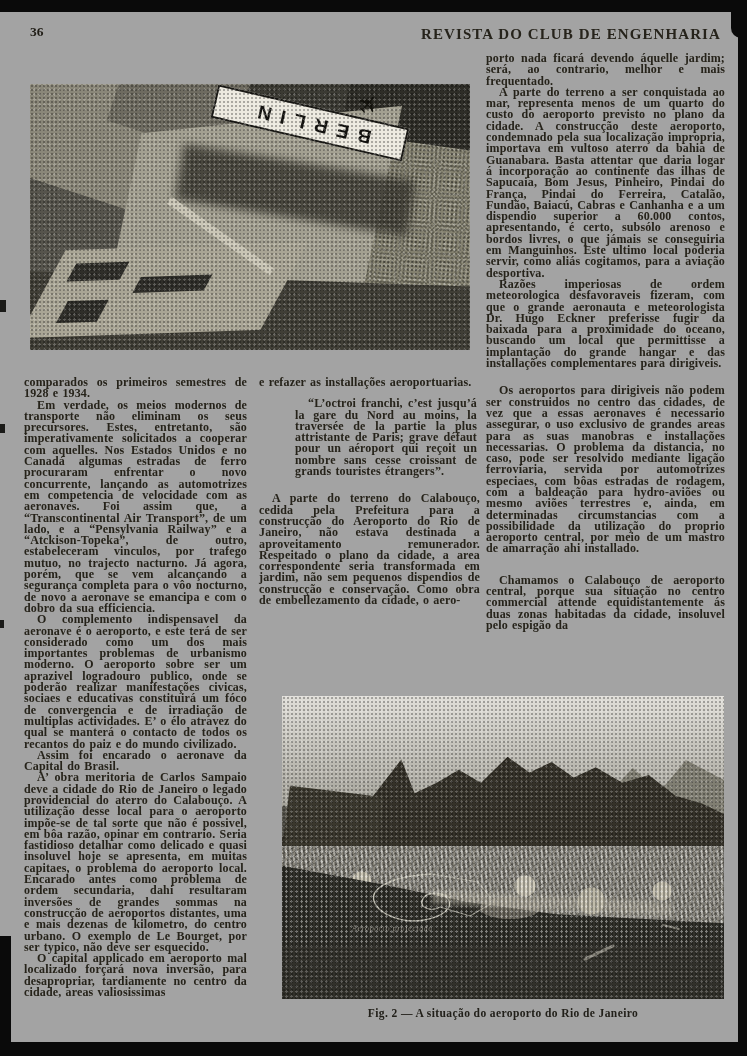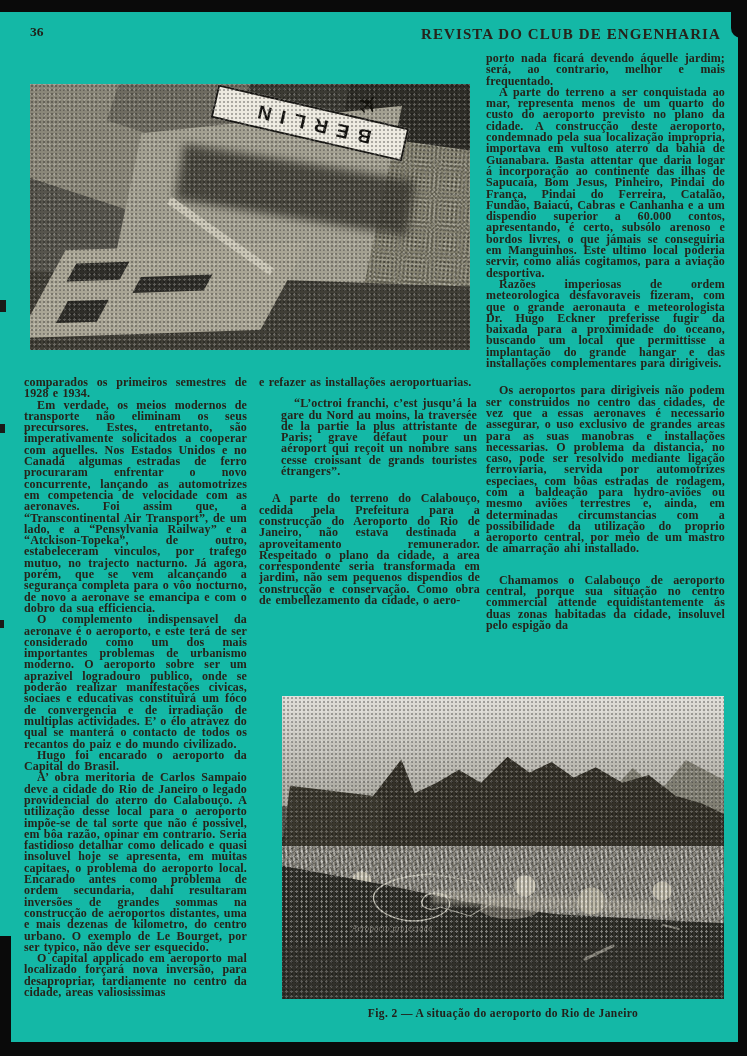--- a/index.html
+++ b/index.html
@@ -1,16 +1,16 @@
 <!DOCTYPE html>
 <html><head>
 <meta charset="utf-8">
 <style>
   html,body{margin:0;padding:0;background:#111;}
-  .page{position:relative;width:747px;height:1056px;background:#14b8a6;overflow:hidden;
+  .page{position:relative;width:747px;height:1056px;background:#a3a3a3;overflow:hidden;
         font-family:"Liberation Serif","DejaVu Serif",serif;color:#201d16;}
   
   .edge{position:absolute;background:#0a0a0a;}
   .edge-top{left:0;top:0;width:747px;height:12px;}
   .edge-bottom{left:0;top:1042px;width:747px;height:14px;}
   .edge-right{right:0;top:12px;width:9px;height:1044px;}
   .edge-tr-notch{right:0;top:12px;width:16px;height:26px;border-bottom-left-radius:10px;}
   .edge-left-blob{left:0;top:936px;width:11px;height:120px;}
   .speck{position:absolute;background:#1a1a18;}
   .speck1{left:0;top:300px;width:6px;height:12px;}
@@ -26,21 +26,21 @@
        font-size:12px;line-height:11.3px;letter-spacing:.15px;word-spacing:1px;}
   .col-left{left:24px;top:377px;width:223px;}
   .col-middle{left:259px;top:377px;width:221px;}
   .col-right{left:486px;top:53px;width:239px;}
   .para{margin:0;}
   .indent{text-indent:13px;}
   .noindent{text-indent:0;}
   .gap-sm{}
   .gap-md{margin-top:16px;}
   .gap-lg{margin-top:20px;}
-  .quote{margin:10px 3px 10px 22px;text-indent:13px;}
+  .quote{margin:10px 3px 10px 36px;text-indent:13px;}
 
   
   .caption{position:absolute;text-align:center;font-weight:bold;font-size:11.5px;letter-spacing:.4px;color:#22201a;}
   .cap1{left:30px;top:356px;width:440px;}
   .cap2{left:282px;top:1007px;width:442px;}
 
   
   .photo{position:absolute;overflow:hidden;background:#56544c;}
   .photo1{left:30px;top:84px;width:440px;height:266px;}
   .photo2{left:282px;top:696px;width:442px;height:303px;}
@@ -130,21 +130,21 @@
     <div class="f1-strip">
       <span>BERLIN</span>
     </div>
     <div class="f1-plane">✈</div>
   </div>
 
   <div class="col col-left">
       <p class="para noindent">comparados os primeiros semestres de 1928 e 1934.</p>
       <p class="para indent">Em verdade, os meios modernos de transporte não eliminam os seus precursores. Estes, entretanto, são imperativamente solicitados a cooperar com aquelles. Nos Estados Unidos e no Canadá algumas estradas de ferro procuraram enfrentar o novo concurrente, lançando as automotrizes em competencia de velocidade com as aeronaves. Foi assim que, a “Transcontinental Air Transport”, de um lado, e a “Pensylvania Railway” e a “Atckison-Topeka”, de outro, estabeleceram vinculos, por trafego mutuo, no trajecto nacturno. Já agora, porém, que se vem alcançando a segurança completa para o vôo nocturno, de novo a aeronave se emancipa e com o dobro da sua efficiencia.</p>
       <p class="para indent">O complemento indispensavel da aeronave é o aeroporto, e este terá de ser considerado como um dos mais importantes problemas de urbanismo moderno. O aeroporto sobre ser um aprazivel logradouro publico, onde se poderão realizar manifestações civicas, sociaes e educativas constituirá um fóco de convergencia e de irradiação de multiplas actividades. E’ o élo atravez do qual se manterá o contacto de todos os recantos do paiz e do mundo civilizado.</p>
-      <p class="para indent">Hugo foi encarado o aeroporto da Capital do Brasil.</p>
+      <p class="para indent">Assim foi encarado o aeronave da Capital do Brasil.</p>
       <p class="para indent">A’ obra meritoria de Carlos Sampaio deve a cidade do Rio de Janeiro o legado providencial do aterro do Calabouço. A utilização desse local para o aeroporto impõe-se de tal sorte que não é possivel, em bôa razão, opinar em contrario. Seria fastidioso detalhar como delicado e quasi insoluvel hoje se apresenta, em muitas capitaes, o problema do aeroporto local. Encarado antes como problema de ordem secundaria, dahi resultaram inversões de grandes sommas na construcção de aeroportos distantes, uma e mais dezenas de kilometro, do centro urbano. O exemplo de Le Bourget, por ser typico, não deve ser esquecido.</p>
       <p class="para indent">O capital applicado em aeroporto mal localizado forçará nova inversão, para desapropriar, tardiamente no centro da cidade, areas valiosissimas</p>
     </div>
   <div class="col col-middle">
       <p class="para noindent">e refazer as installações aeroportuarias.</p>
       <p class="para quote">“L’octroi franchi, c’est jusqu’á la gare du Nord au moins, la traversée de la partie la plus attristante de Paris; grave défaut pour un aéroport qui reçoit un nombre sans cesse croissant de grands touristes étrangers”.</p>
       <p class="para indent gap-md">A parte do terreno do Calabouço, cedida pela Prefeitura para a construcção do Aeroporto do Rio de Janeiro, não estava destinada a aproveitamento remunerador. Respeitado o plano da cidade, a area correspondente seria transformada em jardim, não sem pequenos dispendios de construcção e conservação. Como obra de embellezamento da cidade, o aero-</p>
     </div>
   <div class="col col-right">
       <p class="para noindent">porto nada ficará devendo áquelle jardim; será, ao contrario, melhor e mais frequentado.</p>

